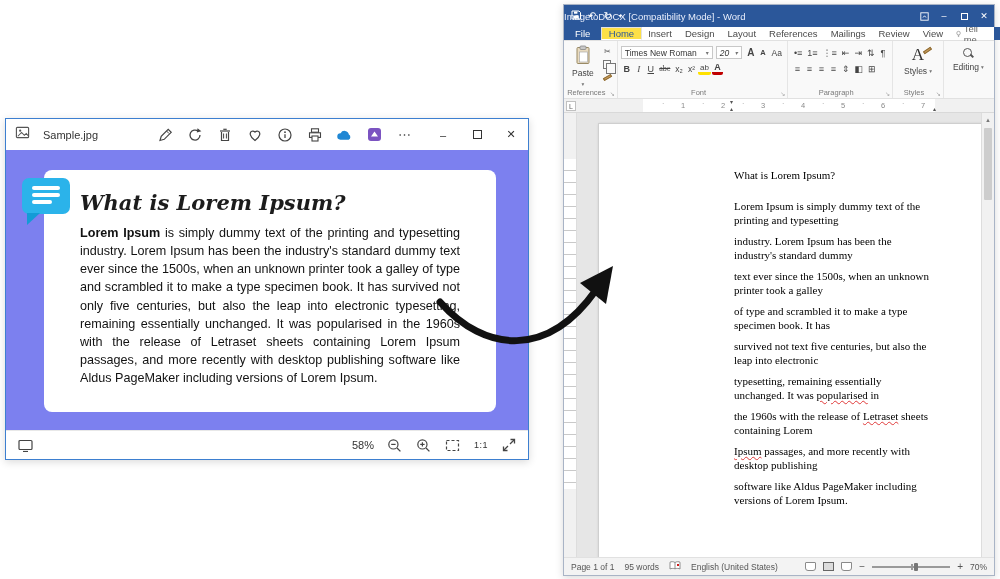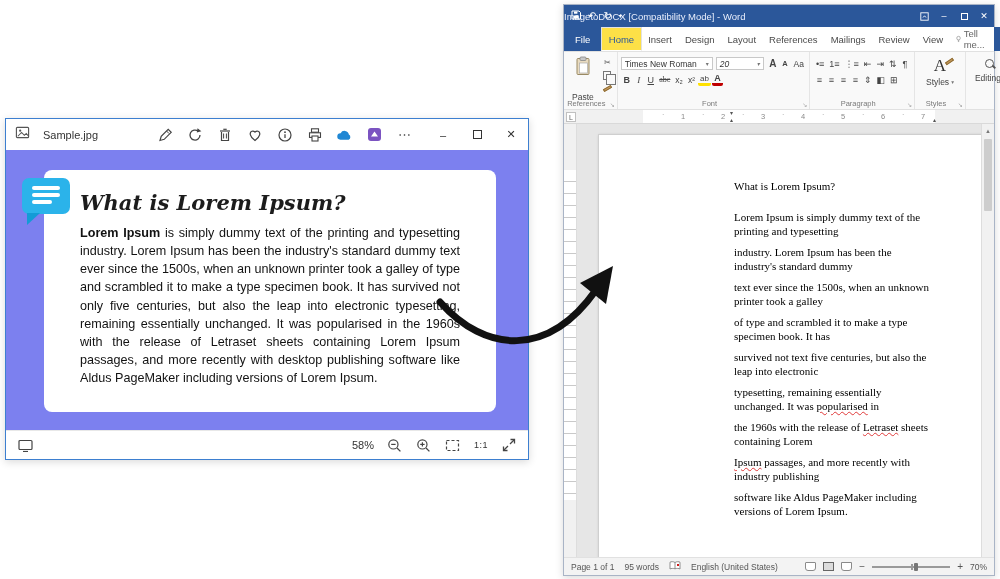--- a/index.html
+++ b/index.html
@@ -47,44 +47,44 @@
     background:#fff; border:1px solid #a9b4c6; display:flex; flex-direction:column;
     box-shadow:0 2px 8px rgba(0,0,0,.15); font-family:"Liberation Sans", sans-serif;}
   .w-titlebar{height:22px; background:var(--word-blue); color:#fff; display:flex; align-items:center;
     padding:0 0 0 7px; position:relative; flex:0 0 auto;}
   .qat{display:flex; align-items:center; gap:7px; z-index:2; font-size:10px;}
   .qat .qicon{color:#fff; line-height:1;}
   .w-title{position:absolute; left:0; right:0; text-align:left; font-size:9.5px; color:#e8eefc;}
   .w-ctl{margin-left:auto; display:flex; z-index:2; height:22px;}
   .w-ctl .wc{width:20px; height:22px; display:flex; align-items:center; justify-content:center; font-size:9px; color:#fff;}
   .w-ctl .box-glyph{width:7px; height:7px; border-color:#fff;}
-  .w-tabrow{height:25px; background:#fff; display:flex; align-items:stretch; font-size:9.5px; border-bottom:1px solid #e1e1e1; flex:0 0 auto;}
+  .w-tabrow{height:14px; background:#fff; display:flex; align-items:stretch; font-size:9.5px; border-bottom:1px solid #e1e1e1; flex:0 0 auto;}
   .file-tab{background:var(--word-blue); color:#fff; padding:0 11px; display:flex; align-items:center;}
   .wtab{padding:0 6.5px; display:flex; align-items:center; color:#4a4a4a;}
   .wtab.active{color:var(--word-blue); border:1px solid #e1e1e1; border-bottom:1px solid #fff; background:#fde047;}
   .tellme{display:flex; align-items:center; gap:3px; color:#666; padding:0 6px;}
   .share-btn{margin-left:auto; background:var(--word-blue); color:#fff; display:flex; align-items:center; gap:4px; padding:0 9px; font-size:9.5px;}
 
   .w-ribbon{height:58px; background:#f9f9f9; border-bottom:1px solid #e1e1e1; display:flex; flex:0 0 auto; position:relative;}
   .rgroup{position:relative; border-right:1px solid #e5e5e5; padding:3px 3px 11px; display:flex; align-items:flex-start;}
   .glabel{position:absolute; bottom:1px; left:0; right:8px; text-align:center; font-size:7.5px; color:#7a7a7a;}
   .launcher{position:absolute; bottom:1px; right:2px; font-size:6px; color:#999;}
-  .paste-btn{display:flex; flex-direction:column; align-items:center; padding:1px 5px; gap:16px;}
+  .paste-btn{display:flex; flex-direction:column; align-items:center; padding:1px 5px; gap:3px;}
   .paste-label{font-size:8.5px; color:#444;}
   .mini-col{display:flex; flex-direction:column; gap:2px; margin-left:2px; padding-top:2px;}
   .mini{width:13px; height:11px; display:flex; align-items:center; justify-content:center; font-size:8px; color:#555;}
   .copy-sq{position:relative; width:8px; height:9px; border:1px solid #777;}
   .copy-sq::after{content:""; position:absolute; left:2px; top:2px; width:8px; height:9px; border:1px solid #777; background:#f9f9f9;}
   .brush{width:9px; height:3px; background:#c89b5a; border:1px solid #8a6a35; transform:rotate(-30deg);}
   .fgroup-col{display:flex; flex-direction:column; gap:3px; padding-top:2px;}
   .combo-row{display:flex; align-items:center; gap:3px;}
   .combo{height:13px; background:#fff; border:1px solid #c8c8c8; display:flex; align-items:center; font-size:8.5px; color:#333; padding:0 3px; gap:3px;}
   .combo .caret{font-size:6px; color:#777;}
   .combo.font-name{width:92px;}
-  .combo.font-size{width:48px;font-style:italic;}
+  .combo.font-size{width:26px;font-style:italic;}
   .btn-row{display:flex; align-items:center;}
   .rbtn{display:inline-flex; align-items:center; justify-content:center; min-width:11px; height:13px;
     padding:0 2px; margin:0 .5px; font-size:9px; color:#444; border-radius:2px;}
   .b-bold{font-weight:bold;}
   .b-italic{font-style:italic; font-family:"Liberation Serif", serif;}
   .b-underline{text-decoration:underline;}
   .b-strikethrough{text-decoration:line-through; font-size:8px;font-family:Liberation Serif, serif;}
   .b-subscript,.b-superscript{font-size:8.5px;}
   .b-highlight{border-bottom:3px solid #ffe100; font-size:8px;}
   .b-font-color{border-bottom:3px solid #c00000; font-weight:bold;}
@@ -453,21 +453,21 @@
         <div class="doc-text">
           <h2 class="doc-heading">What is Lorem Ipsum?</h2>
           <div>
               <p><span>Lorem Ipsum is simply dummy text of the printing and typesetting</span></p>
               <p><span>industry. Lorem Ipsum has been the industry's standard dummy</span></p>
               <p><span>text ever since the 1500s, when an unknown printer took a galley</span></p>
               <p><span>of type and scrambled it to make a type specimen book. It has</span></p>
               <p><span>survived not text five centuries, but also the leap into electronic</span></p>
               <p><span>typesetting, remaining essentially unchanged. It was </span><span class="spell">popularised</span><span> in</span></p>
               <p><span>the 1960s with the release of </span><span class="spell">Letraset</span><span> sheets containing Lorem</span></p>
-              <p><span class="spell">Ipsum</span><span> passages, and more recently with industry publishing</span></p>
+              <p><span class="spell">Ipsum</span><span> passages, and more recently with desktop publishing</span></p>
               <p><span>software like Aldus PageMaker including versions of Lorem Ipsum.</span></p>
             </div>
         </div>
       </div>
       <div class="scrollbar">
         <div class="sb-up">▲</div>
         <div class="sb-thumb"></div>
       </div>
     </div>
 

